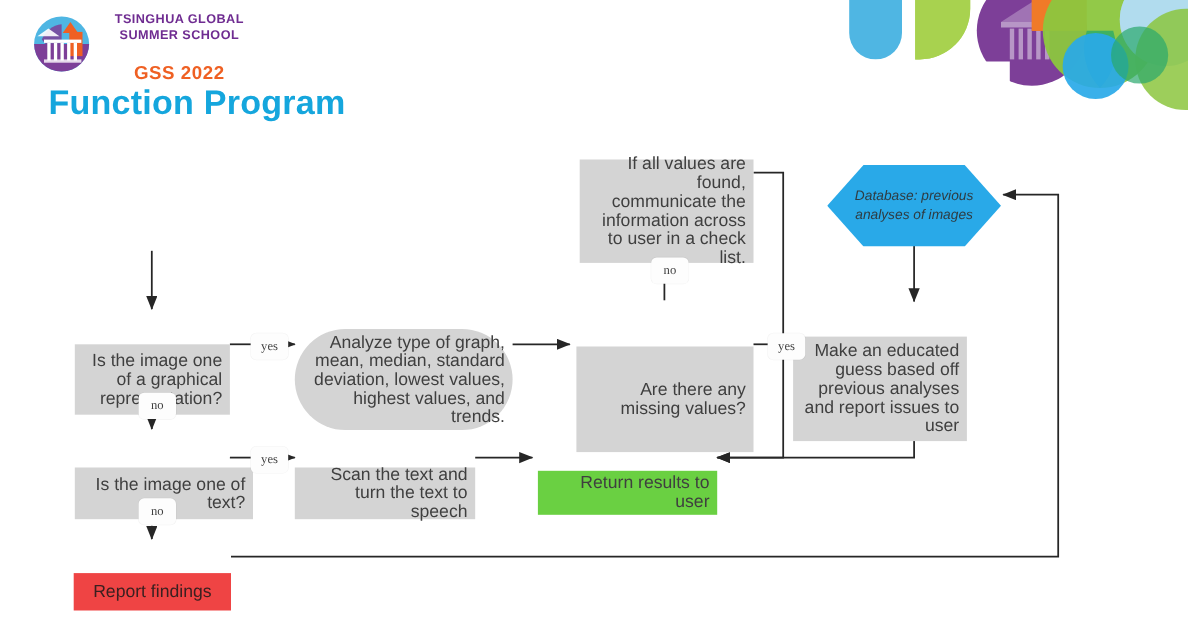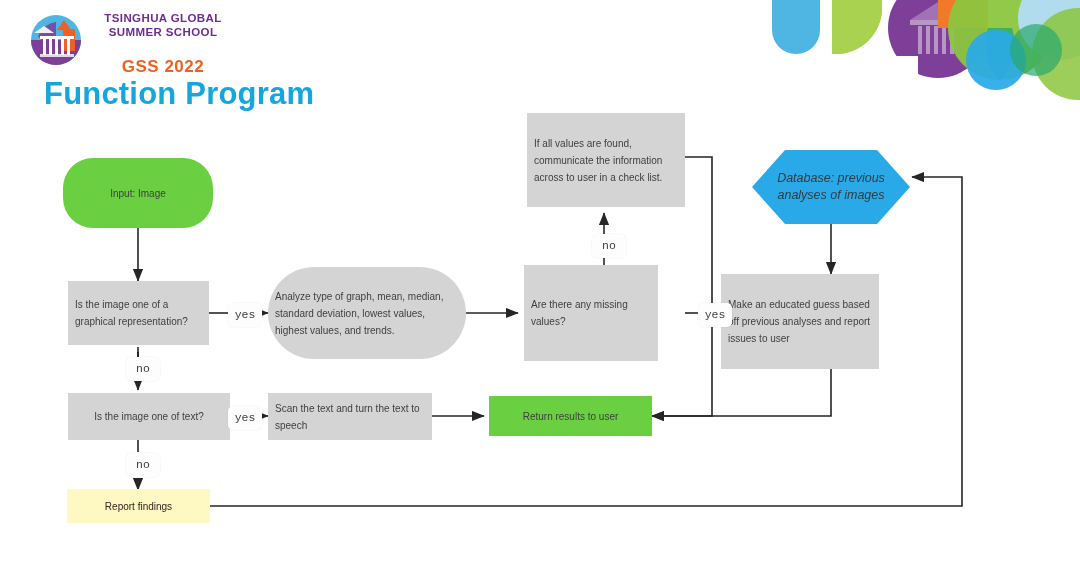--- a/index.html
+++ b/index.html
@@ -43,49 +43,50 @@
   }
 
   
   .chart { position: absolute; left: 0; top: 0; width: 1080px; height: 579px; }
   .chart svg { position: absolute; left: 0; top: 0; }
 
   .node {
     position: absolute;
     box-sizing: border-box;
     display: flex; align-items: center; justify-content: center;
-    text-align: left;
+    text-align: right;
     color: #3f3f3f;
     font-family: "Liberation Sans", sans-serif;
-    font-size: 10px;
+    font-size: 16px;
     line-height: 17px;
     padding: 3px 7px;
+    margin-top: 32px;
   }
   .n-gray   { background: #d4d4d4; }
   .n-green  { background: #6ad042; }
-  .n-red    { background: #fef9c3; color: #3a2020; }
+  .n-red    { background: #ef4444; color: #3a2020; }
   .n-stadium{ border-radius: 30px; }
   .n-pill   { border-radius: 50px; }
 
   .hexwrap { position: absolute; }
   .hexwrap .hextext {
     position: absolute; left: 0; top: 0; width: 100%; height: 100%;
     display: flex; align-items: center; justify-content: center;
     text-align: center;
     color: #2f3c42;
     font-family: "Liberation Sans", sans-serif;
     font-size: 12.5px; line-height: 17px; font-style: italic;
   }
 
   .edge-label {
     position: absolute;
     background: #fdfdfd;
     border-radius: 5px;
     color: #3f3f3f;
-    font-family: Liberation Mono, monospace;
+    font-family: Liberation Serif, serif;
     font-size: 11.5px;
     line-height: 14px;
     padding: 2px 5px;
     display: flex; align-items: center; justify-content: center;
     box-shadow: 0 0 0 0.5px rgba(0,0,0,0.05);
   }
 </style>
 </head>
 <body>
 
@@ -210,33 +211,30 @@
         <path d="M138,478 L138,490" marker-end="url(#arw)"></path>
 
         <path d="M432,416 L484,416" marker-end="url(#arw)"></path>
 
         <path d="M210,506 L962,506 L962,177 L912,177" marker-end="url(#arw)"></path>
 
         <path d="M138,347 L138,356"></path>
       </g>
     </svg>
 
-    <div class="node n-green n-stadium" style="left:63px; top:158px; width:150px; height:70px;">
-      <span>Input: Image</span>
-    </div>
 
     <div class="node n-gray" style="left:68px; top:281px; width:141px; height:64px;">
       <span>Is the image one of a graphical representation?</span>
     </div>
 
     <div class="node n-gray n-pill" style="left:268px; top:267px; width:198px; height:92px;">
       <span>Analyze type of graph, mean, median, standard deviation, lowest values, highest values, and trends.</span>
     </div>
 
-    <div class="node n-gray" style="left:524px; top:265px; width:134px; height:96px;">
+    <div class="node n-gray" style="left:524px; top:283px; width:161px; height:96px;">
       <span>Are there any missing values?</span>
     </div>
 
     <div class="node n-gray" style="left:527px; top:113px; width:158px; height:94px;">
       <span>If all values are found, communicate the information across to user in a check list.</span>
     </div>
 
     <div class="hexwrap" style="left:752px; top:150px; width:158px; height:74px;">
       <svg width="158" height="74" viewBox="0 0 158 74" xmlns="http://www.w3.org/2000/svg">
         <polygon points="33,0 125,0 158,37 125,74 33,74 0,37" fill="#29a9e8"></polygon>

